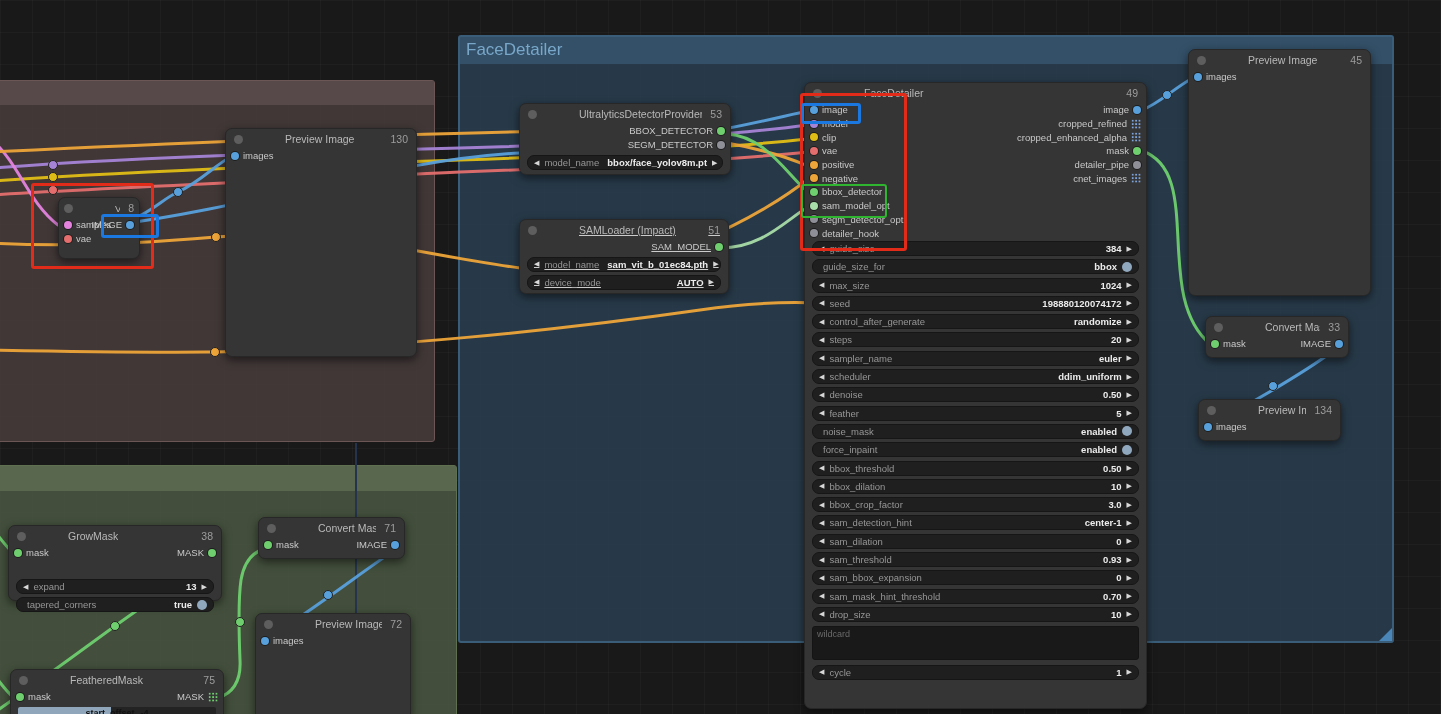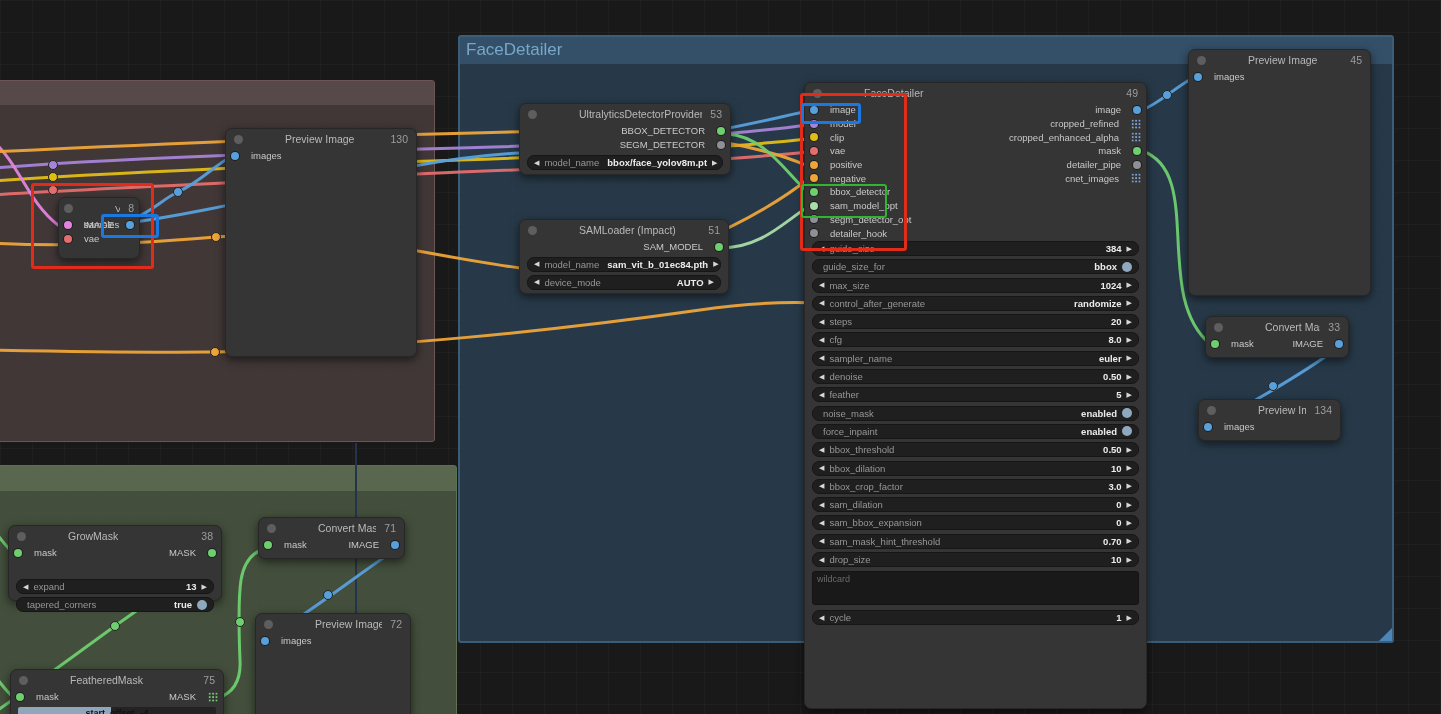--- a/index.html
+++ b/index.html
@@ -20,21 +20,21 @@
   #wires{position:absolute;left:0;top:0;z-index:2;pointer-events:none;}
   #wires path{fill:none;stroke-width:3;stroke-linecap:round;opacity:.95;}
   
   .node{position:absolute;z-index:3;background:#353535;border:1px solid #272727;
     border-radius:7px;box-shadow:0 3px 10px rgba(0,0,0,.55);color:#ccc;}
   .ntitle{height:20px;display:flex;align-items:center;gap:6px;padding:0 8px;
     font-size:10.5px;color:#b9b9b9;white-space:nowrap;overflow:hidden;}
   .ntitle .tl{overflow:hidden;text-overflow:clip;white-space:nowrap;padding-left:36px;}
   .cdot{flex:0 0 auto;width:9px;height:9px;border-radius:50%;background:#5e5e5e;}
   .nid{margin-left:auto;color:#9d9d9d;font-size:10.5px;padding-left:2px;}
-  .srow{height:13.7px;display:flex;align-items:center;gap:12px;font-size:9.5px;color:#c9c9c9;}
+  .srow{height:13.7px;display:flex;align-items:center;gap:4px;font-size:9.5px;color:#c9c9c9;}
   .srow.out{justify-content:flex-end;}
   .dot{flex:0 0 auto;width:8px;height:8px;border-radius:50%;box-shadow:0 0 0 1px rgba(0,0,0,.45);}
   .c-blue{background:#58a0dc;} .c-purple{background:#a583d6;} .c-yellow{background:#e0bd15;}
   .c-salmon{background:#e46e6e;} .c-pink{background:#e383dd;} .c-orange{background:#eda439;}
   .c-green{background:#6fcf6f;} .c-gray{background:#8f8f98;} .c-pgreen{background:#a8dca8;}
   .grid-icon{flex:0 0 auto;width:10px;height:10px;
     background-image:radial-gradient(circle,#7da2d9 1.1px,transparent 1.35px);
     background-size:3.4px 3.4px;}
   .grid-icon.g-green{background-image:radial-gradient(circle,#6fcf6f 1.1px,transparent 1.35px);}
   .slotcols{position:relative;}
@@ -170,21 +170,21 @@
           <span>SEGM_DETECTOR</span>
           <span class="dot c-gray"></span>
         </div>
     </div>
     <div class="widget wa" style="margin-top:4px;">
       <span class="wl">model_name</span>
       <span class="wv">bbox/face_yolov8m.pt</span>
     </div>
   </div>
 
-  <div class="node" style="left:519px;top:219px;width:208px;height:73px;">
+  <div class="node" style="left:519px;top:219px;width:208px;height:73px;text-decoration:underline;">
     <div class="ntitle">
       <span class="cdot"></span>
       <span class="tl">SAMLoader (Impact)</span>
       <span class="nid">51</span>
     </div>
     <div style="padding:0 5px;">
       <div class="srow out">
           <span>SAM_MODEL</span>
           <span class="dot c-green"></span>
         </div>
@@ -283,34 +283,38 @@
     <div class="widget wt">
         <span class="wl">guide_size_for</span>
         <span class="wv">bbox</span>
         <span class="tdot"></span>
       </div>
     <div class="widget wa">
         <span class="wl">max_size</span>
         <span class="wv">1024</span>
       </div>
     <div class="widget wa">
+        <span class="wl">seed</span>
+        <span class="wv">198880120074172</span>
+      </div>
+    <div class="widget wa">
         <span class="wl">control_after_generate</span>
         <span class="wv">randomize</span>
       </div>
     <div class="widget wa">
         <span class="wl">steps</span>
         <span class="wv">20</span>
       </div>
     <div class="widget wa">
-        <span class="wl">cfg</span>
-        <span class="wv">8.0</span>
-      </div>
-    <div class="widget wa">
         <span class="wl">sampler_name</span>
         <span class="wv">euler</span>
+      </div>
+    <div class="widget wa">
+        <span class="wl">scheduler</span>
+        <span class="wv">ddim_uniform</span>
       </div>
     <div class="widget wa">
         <span class="wl">denoise</span>
         <span class="wv">0.50</span>
       </div>
     <div class="widget wa">
         <span class="wl">feather</span>
         <span class="wv">5</span>
       </div>
     <div class="widget wt">
@@ -329,22 +333,30 @@
       </div>
     <div class="widget wa">
         <span class="wl">bbox_dilation</span>
         <span class="wv">10</span>
       </div>
     <div class="widget wa">
         <span class="wl">bbox_crop_factor</span>
         <span class="wv">3.0</span>
       </div>
     <div class="widget wa">
+        <span class="wl">sam_detection_hint</span>
+        <span class="wv">center-1</span>
+      </div>
+    <div class="widget wa">
         <span class="wl">sam_dilation</span>
         <span class="wv">0</span>
+      </div>
+    <div class="widget wa">
+        <span class="wl">sam_threshold</span>
+        <span class="wv">0.93</span>
       </div>
     <div class="widget wa">
         <span class="wl">sam_bbox_expansion</span>
         <span class="wv">0</span>
       </div>
     <div class="widget wa">
         <span class="wl">sam_mask_hint_threshold</span>
         <span class="wv">0.70</span>
       </div>
     <div class="widget wa">

